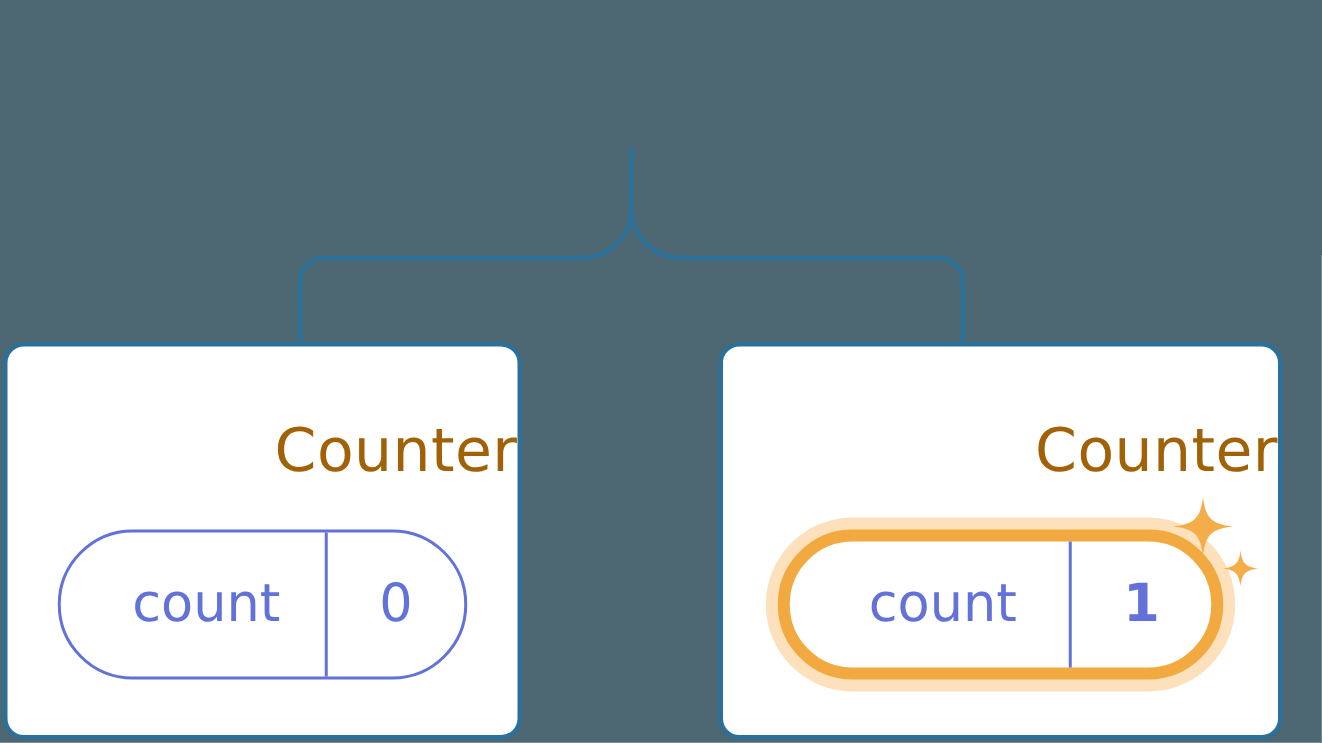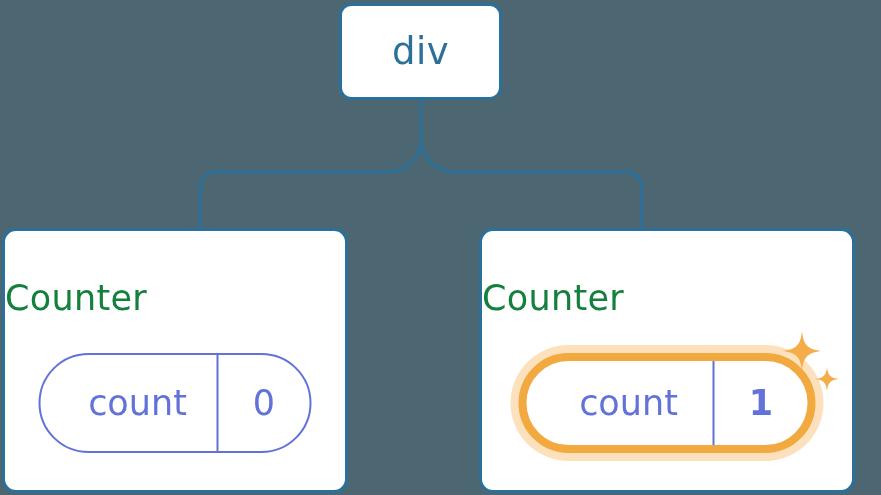--- a/index.html
+++ b/index.html
@@ -67,23 +67,23 @@
     left: 479px;
     top: 228px;
     width: 376px;
     height: 265px;
   }
   .card-title {
     position: absolute;
     top: 50px;
     left: 0;
     right: 0;
-    text-align: left;
-    font-size: 35px;
-    color: #15803d;
+    text-align: right;
+    font-size: 40px;
+    color: #a16207;
     line-height: 1;
     letter-spacing: 0.3px;
   }
 
   
   .pill-wrap {
     position: absolute;
     top: 122px;
     left: 50%;
     transform: translateX(-50%);
@@ -153,23 +153,20 @@
              L216,172
              C207,172 200,179 200,188
              L200,228" stroke="#2b7099" stroke-width="3" fill="none" stroke-linecap="round"></path>
     <path d="M421,139
              C421,158 436,172 455,172
              L626,172
              C635,172 642,179 642,188
              L642,228" stroke="#2b7099" stroke-width="3" fill="none" stroke-linecap="round"></path>
   </svg>
 
-  <div class="node-root">
-    <span class="node-root-label">div</span>
-  </div>
 
   <div class="card card-left">
     <div class="card-title">Counter</div>
 
     <div class="pill-wrap">
       <div class="pill">
         <div class="pill-key">count</div>
         <div class="pill-val">0</div>
       </div>
     </div>

